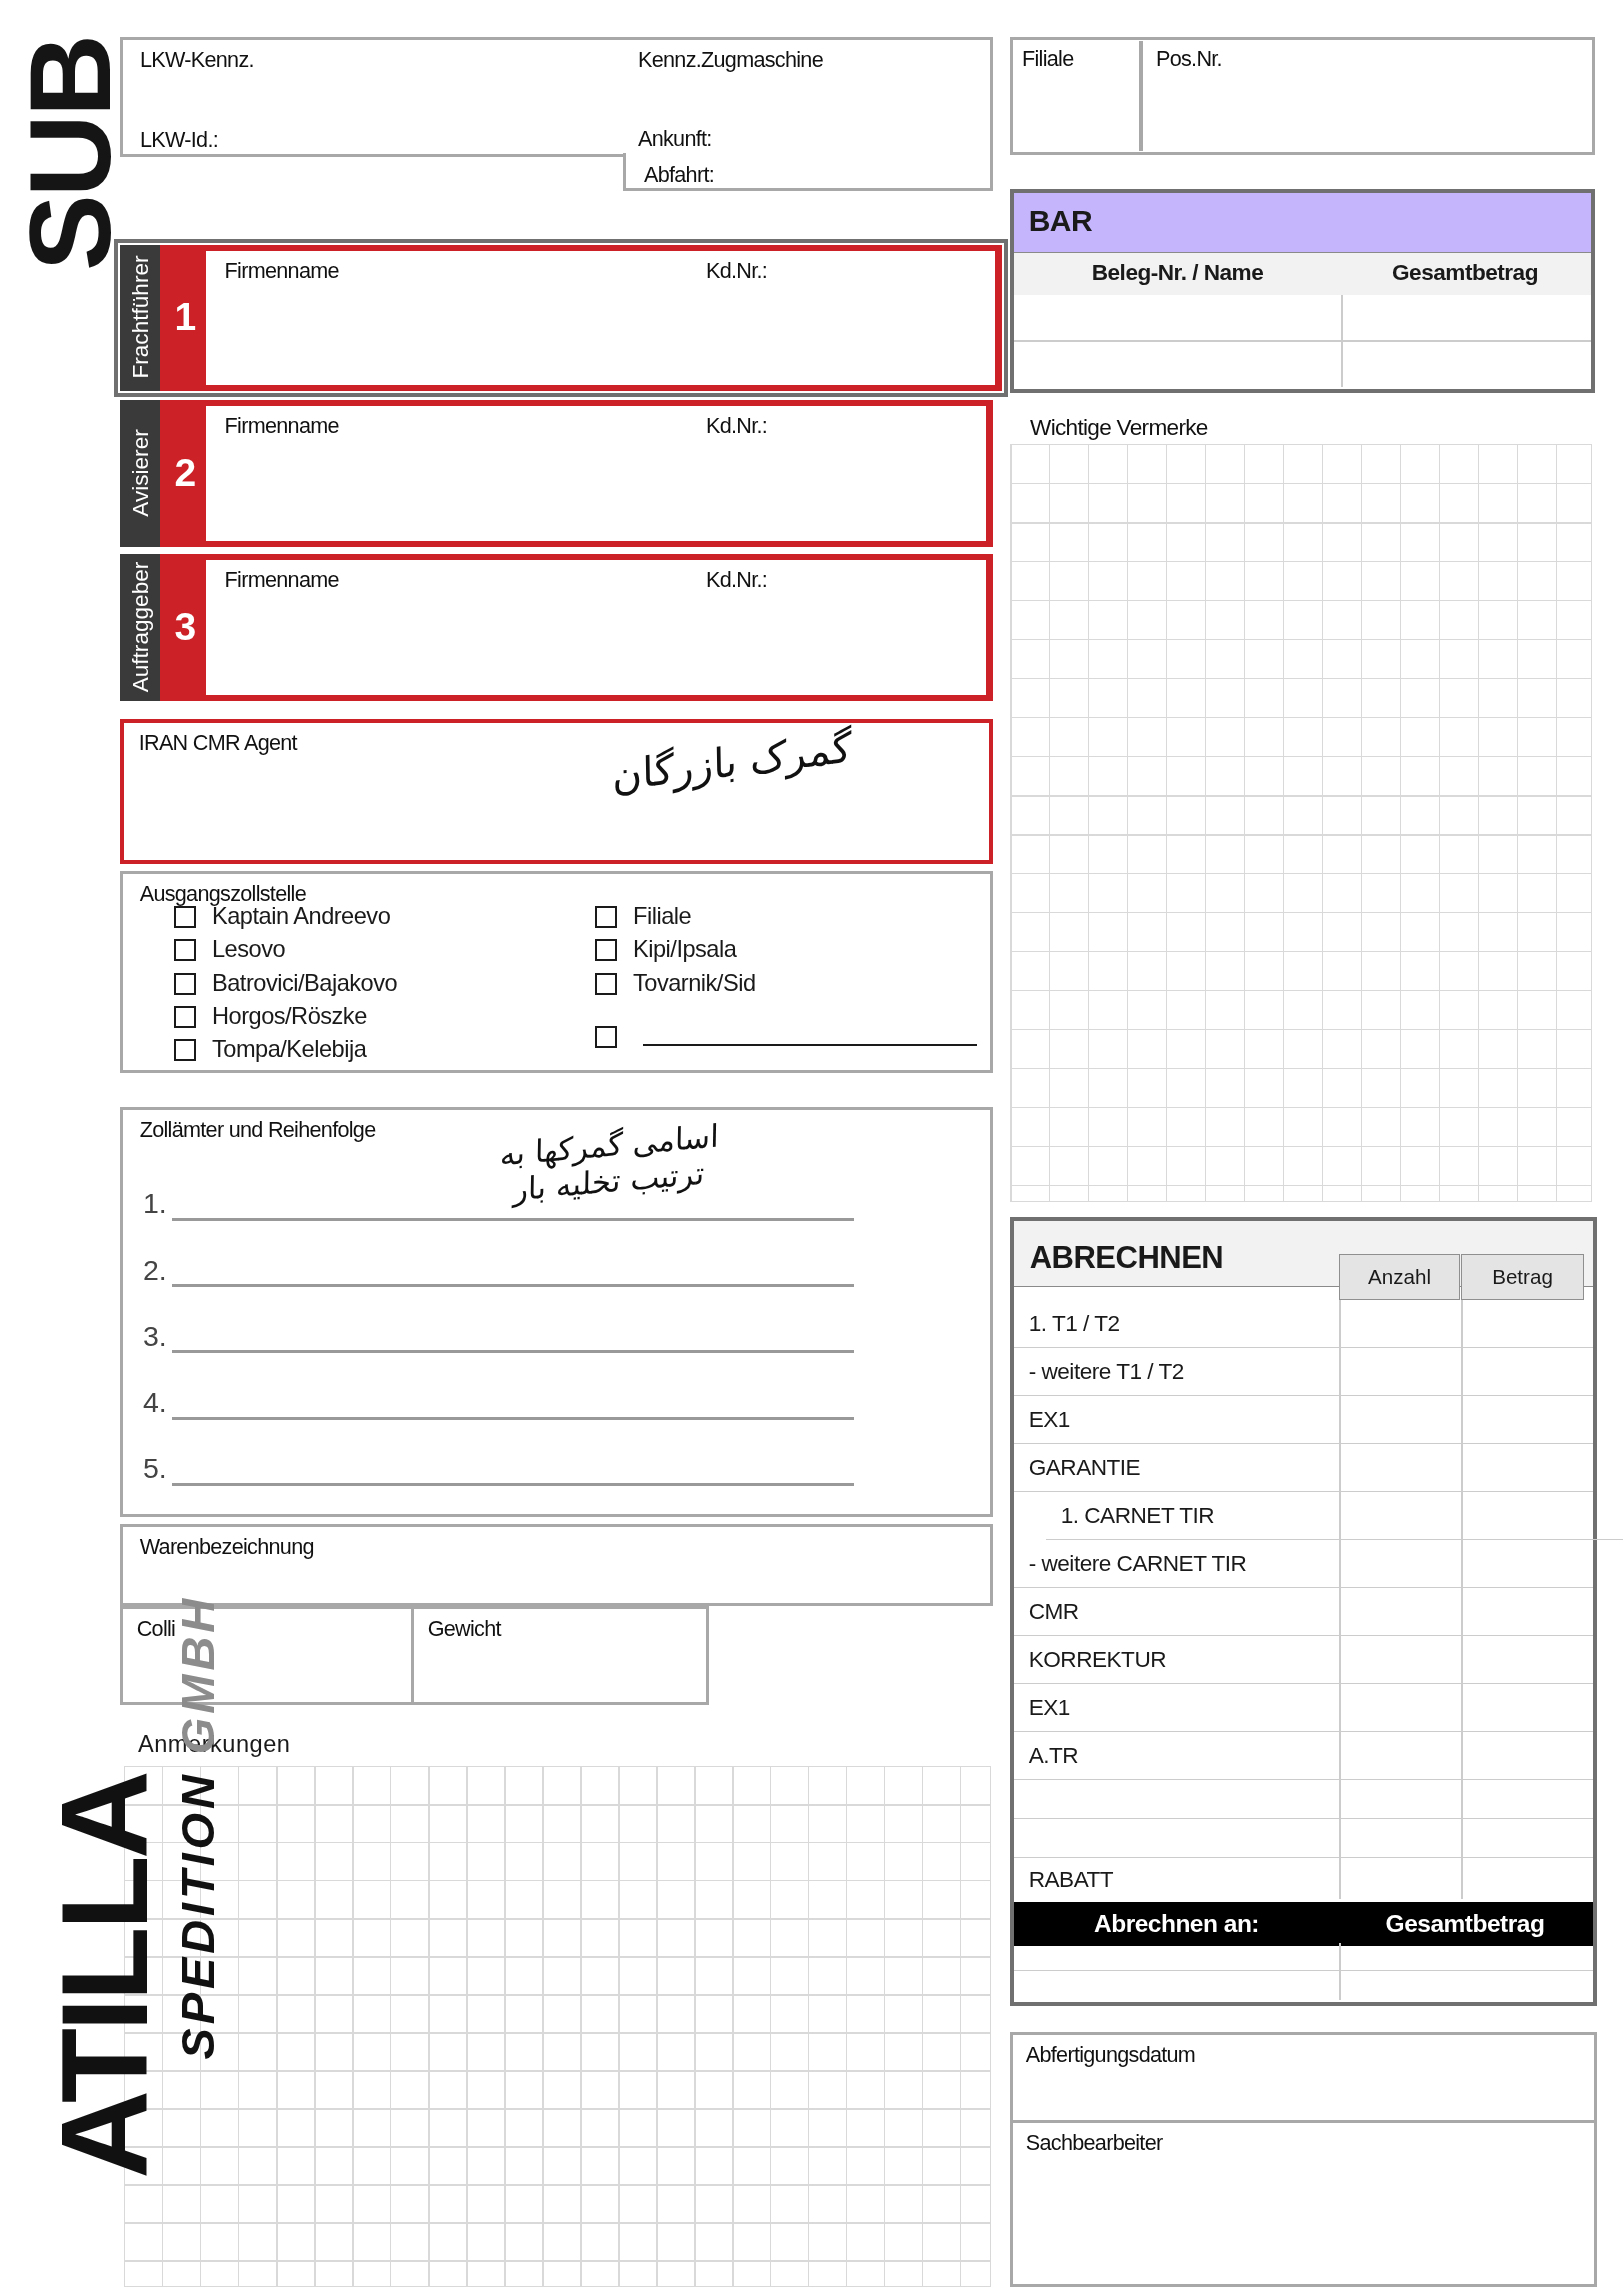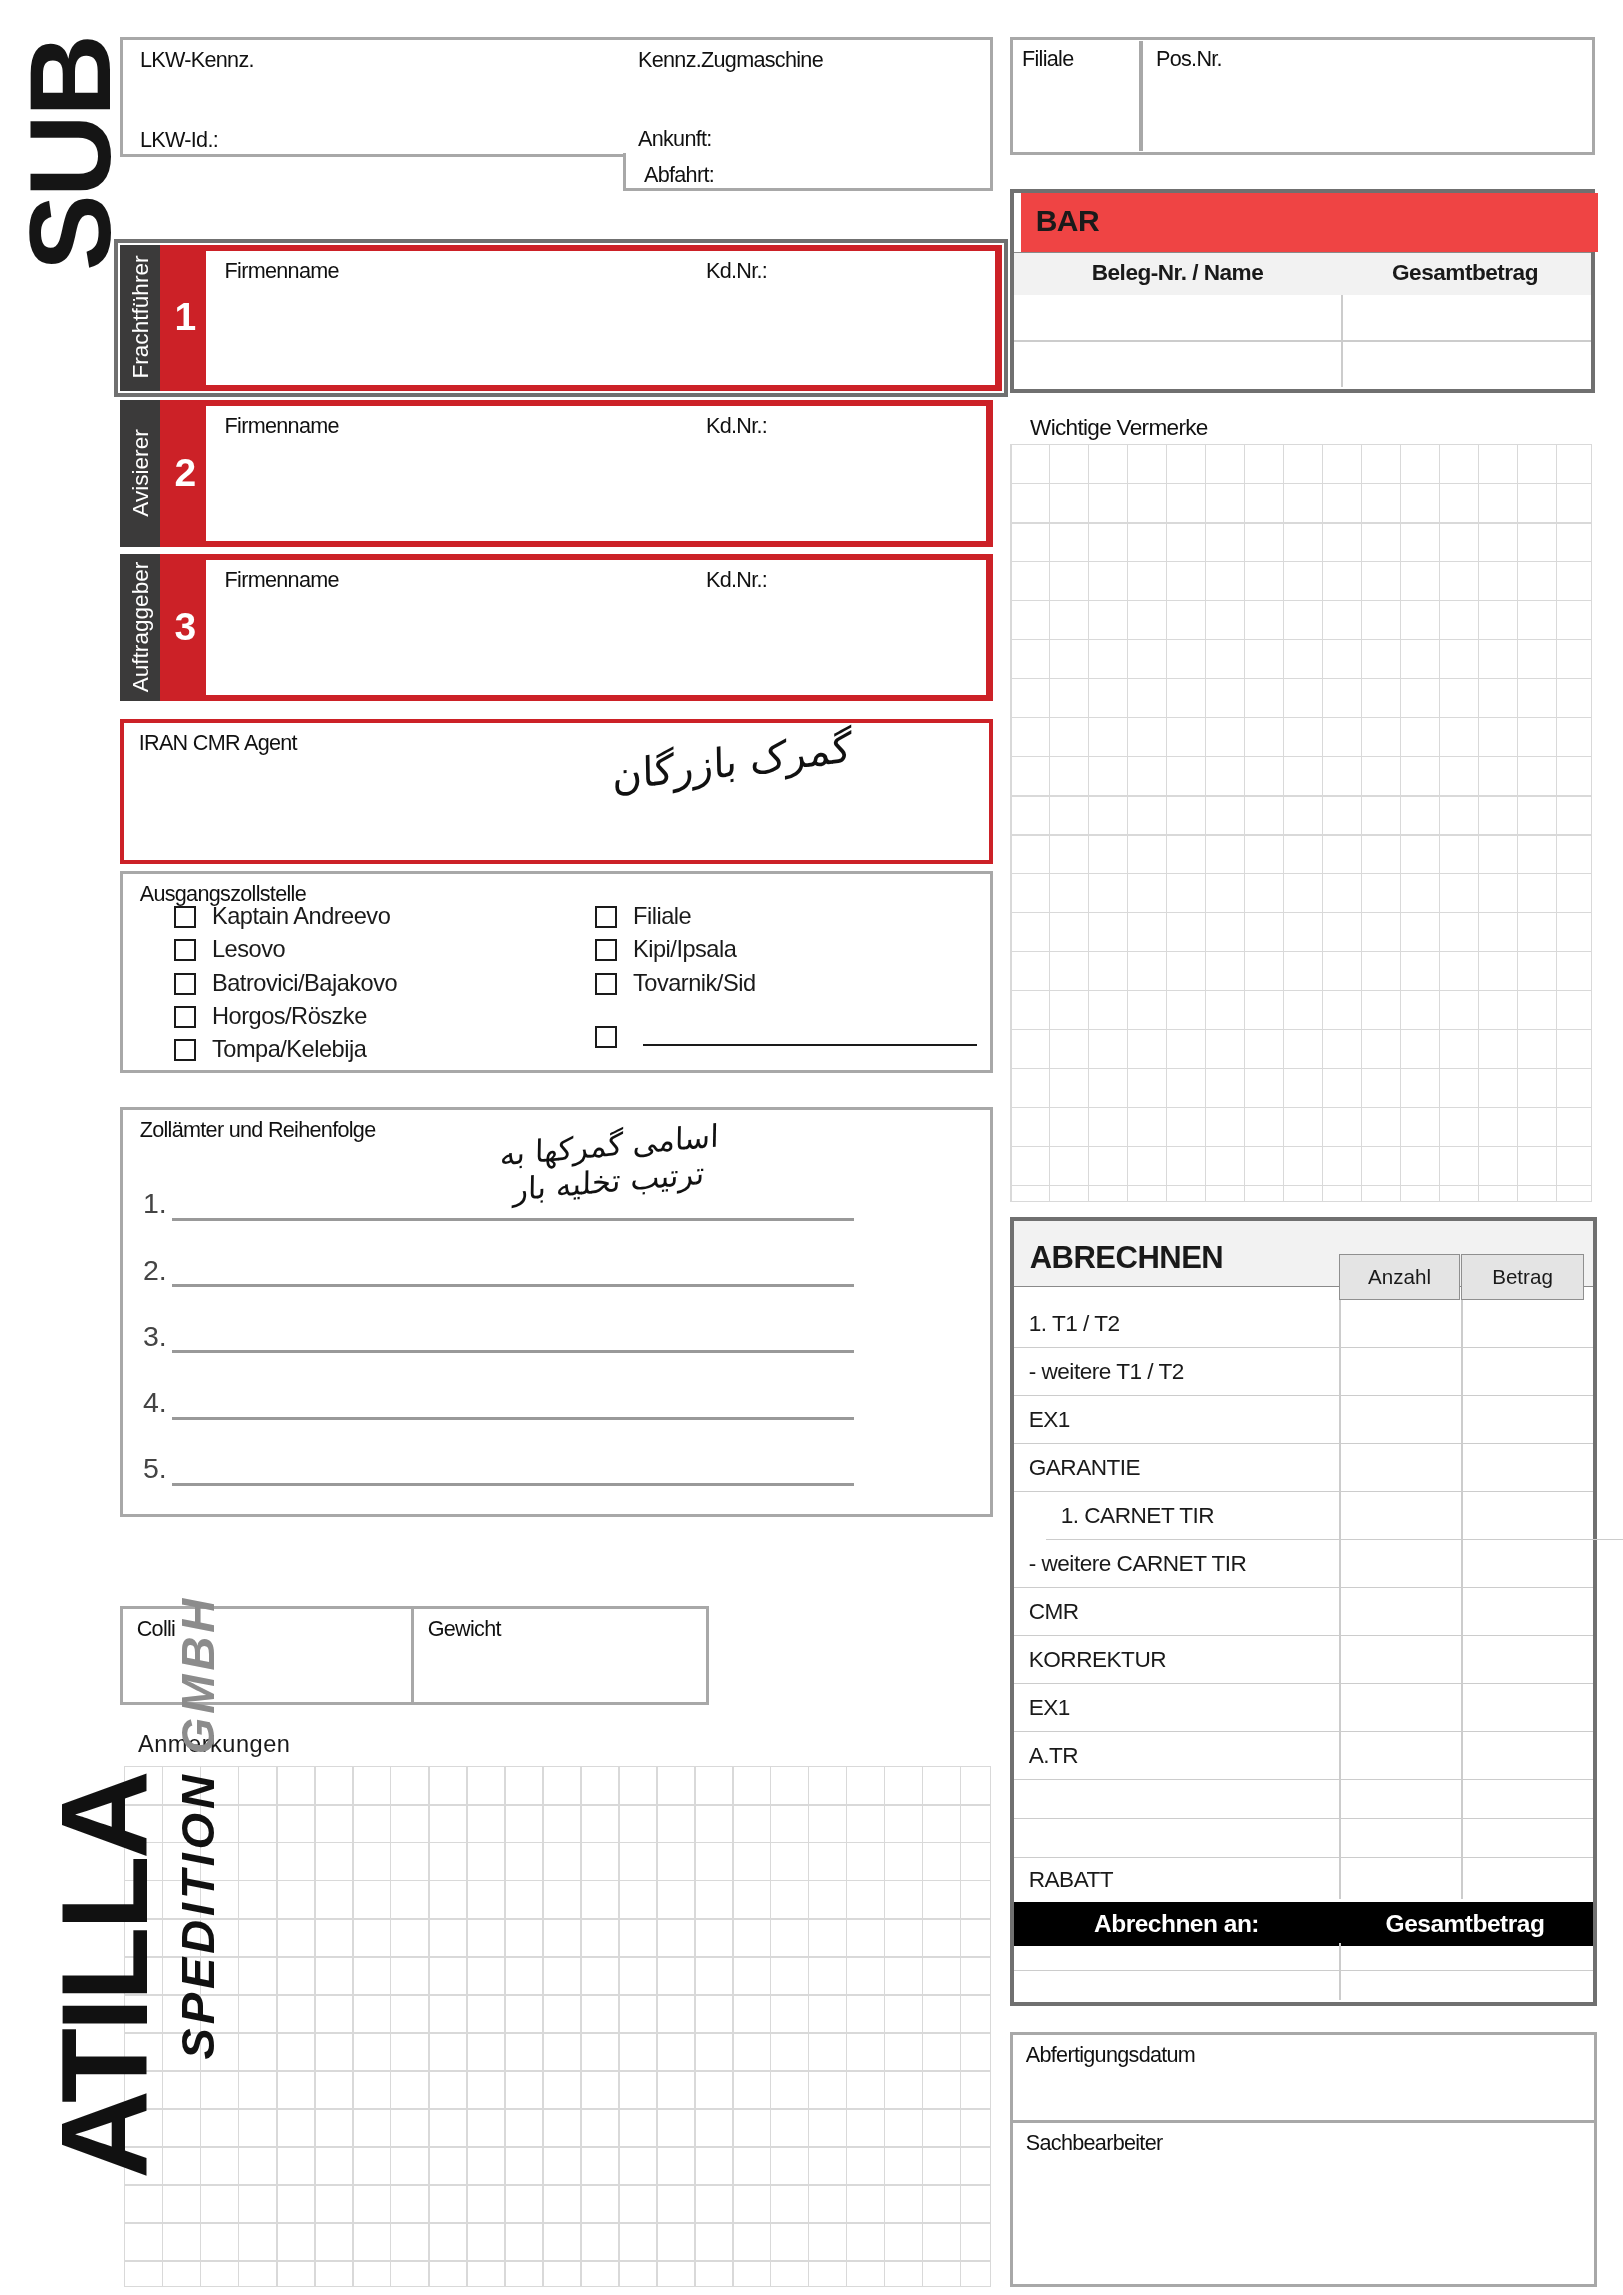--- a/index.html
+++ b/index.html
@@ -57,21 +57,21 @@
   <div class="abs lbl" style="left:140px; top:127px;">LKW-Id.:</div>
   <div class="abs lbl" style="left:638px; top:126px;">Ankunft:</div>
   <div class="abs lbl" style="left:644px; top:162px;">Abfahrt:</div>
 
   <div class="box" style="left:1010px; top:37px; width:585px; height:118px;"></div>
   <div class="abs" style="left:1139px; top:41px; width:3.9px; height:110px; background:#a8a8a8;"></div>
   <div class="abs lbl" style="left:1022px; top:46px;">Filiale</div>
   <div class="abs lbl" style="left:1156px; top:46px;">Pos.Nr.</div>
 
   <div class="thickbox" style="left:1010px; top:189px; width:585px; height:204px;">
-    <div style="position:absolute; left:7px; top:0; width:100%; height:59px; background:#ef4444;">
+    <div style="position:absolute; left:0; top:0; width:100%; height:59px; background:#c4b5fd;">
       <span style="position:absolute; left:14.7px; top:10.8px; font-size:30px; font-weight:bold; letter-spacing:-0.5px;">BAR</span>
     </div>
     <div style="position:absolute; left:0; top:59px; width:100%; height:1.5px; background:#8a8a8a;"></div>
     <div style="position:absolute; left:0; top:60px; width:100%; height:42px; background:#f2f2f2;">
       <span style="position:absolute; left:0; top:6.9px; width:327px; text-align:center; font-size:22.6px; font-weight:bold; letter-spacing:-0.5px;">Beleg-Nr. / Name</span>
       <span style="position:absolute; left:327px; top:6.9px; width:248px; text-align:center; font-size:22.6px; font-weight:bold; letter-spacing:-0.5px;">Gesamtbetrag</span>
     </div>
     <div style="position:absolute; left:0; top:147px; width:100%; height:1.5px; background:#ccc;"></div>
     <div style="position:absolute; left:327px; top:102px; width:1.5px; height:92px; background:#ccc;"></div>
     <div style="position:absolute; left:0; top:102px; width:100%; height:45px;"></div>
@@ -148,20 +148,23 @@
   <div class="numline" style="left:172px; top:1218px; width:682px;"></div>
   <div class="abs" style="left:143px; top:1254px; font-size:28.5px; color:#444;">2.</div>
   <div class="numline" style="left:172px; top:1284px; width:682px;"></div>
   <div class="abs" style="left:143px; top:1320px; font-size:28.5px; color:#444;">3.</div>
   <div class="numline" style="left:172px; top:1350px; width:682px;"></div>
   <div class="abs" style="left:143px; top:1386px; font-size:28.5px; color:#444;">4.</div>
   <div class="numline" style="left:172px; top:1417px; width:682px;"></div>
   <div class="abs" style="left:143px; top:1452px; font-size:28.5px; color:#444;">5.</div>
   <div class="numline" style="left:172px; top:1483px; width:682px;"></div>
 
+  <div class="box" style="left:120px; top:1524px; width:873px; height:82px;">
+    <span class="lbl" style="position:absolute; left:16.7px; top:6.9px;">Warenbezeichnung</span>
+  </div>
 
   <div class="box" style="left:120px; top:1606px; width:294px; height:99px;">
     <span class="lbl" style="position:absolute; left:13.7px; top:6.9px;">Colli</span>
   </div>
   <div class="box" style="left:411px; top:1606px; width:298px; height:99px;">
     <span class="lbl" style="position:absolute; left:13.7px; top:6.9px;">Gewicht</span>
   </div>
 
   <div class="abs" style="left:138px; top:1731px; font-size:23.6px; letter-spacing:0.5px;">Anmerkungen</div>
   <div class="grid2" style="left:124px; top:1766px; width:867px; height:521px;"></div>

